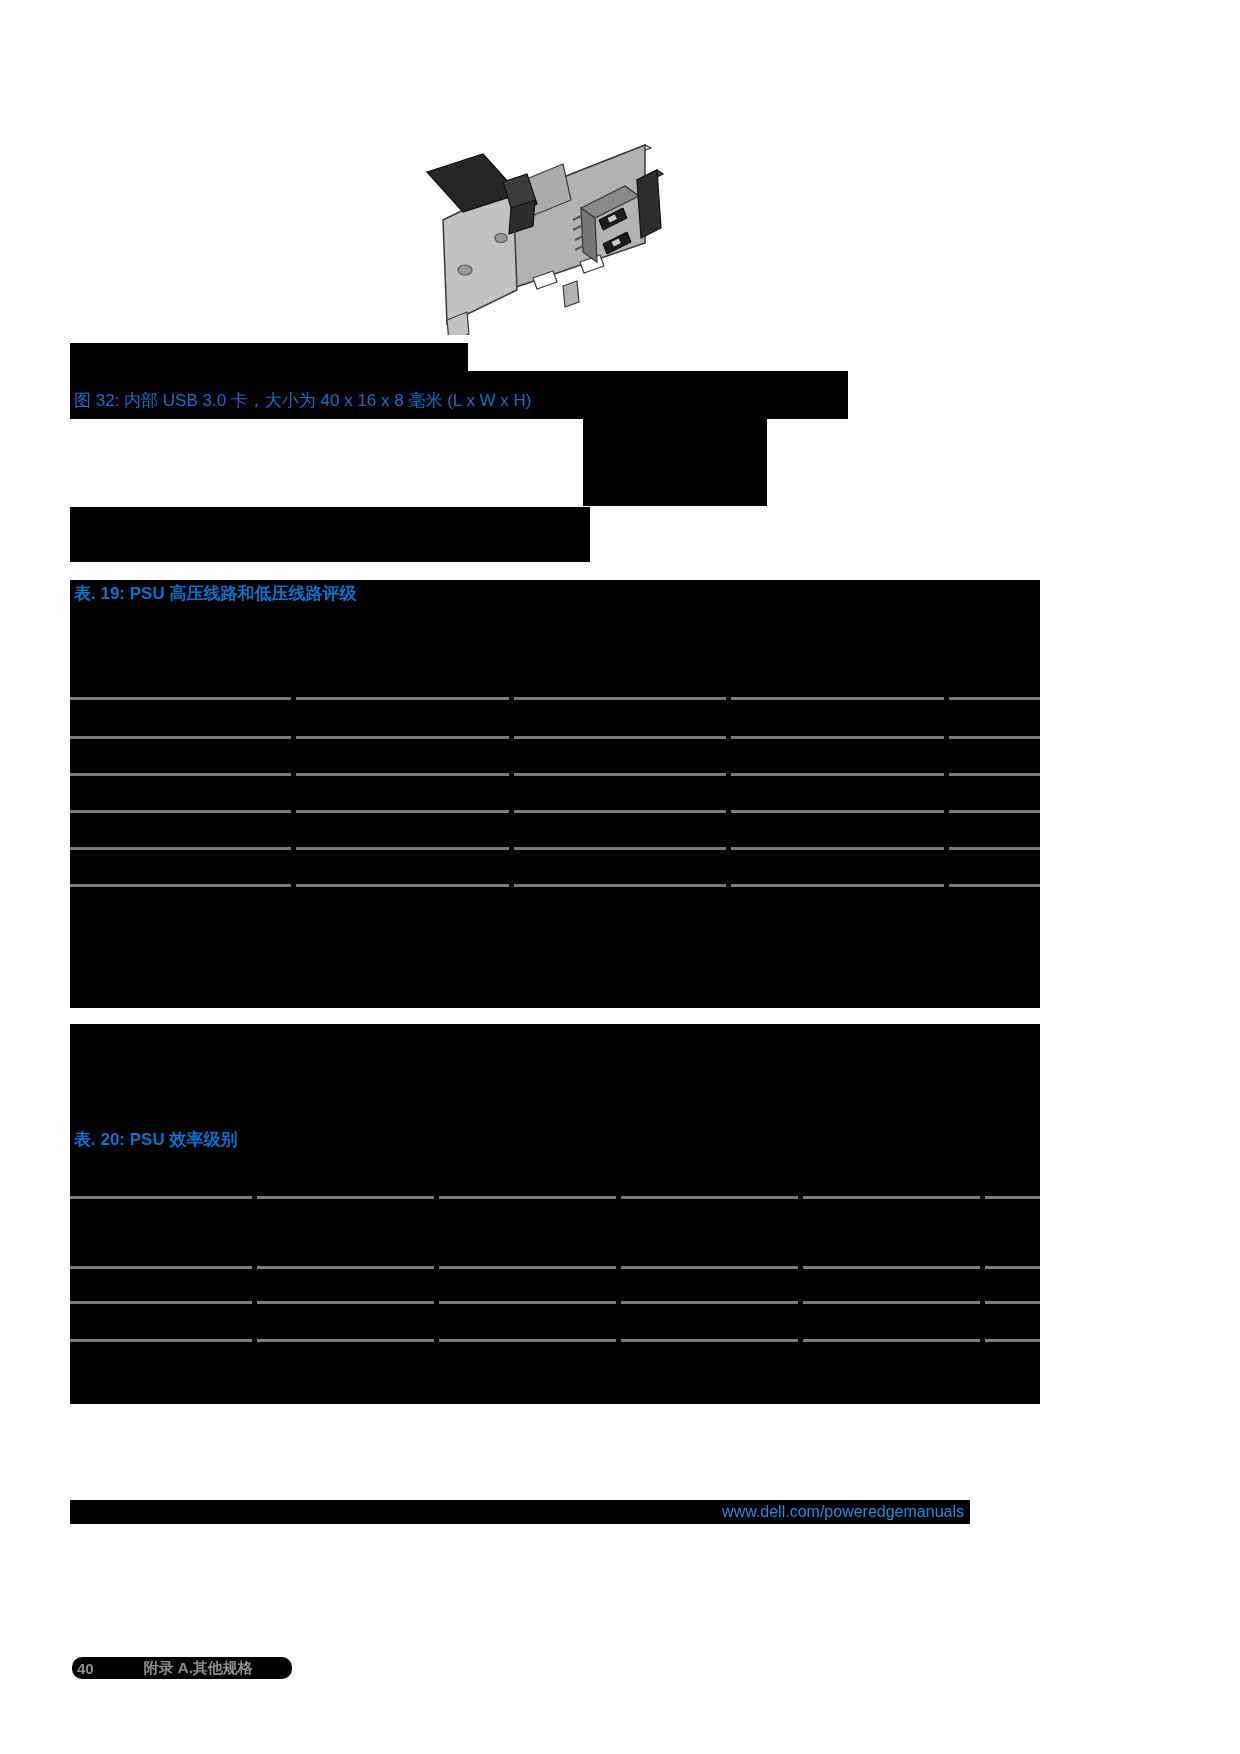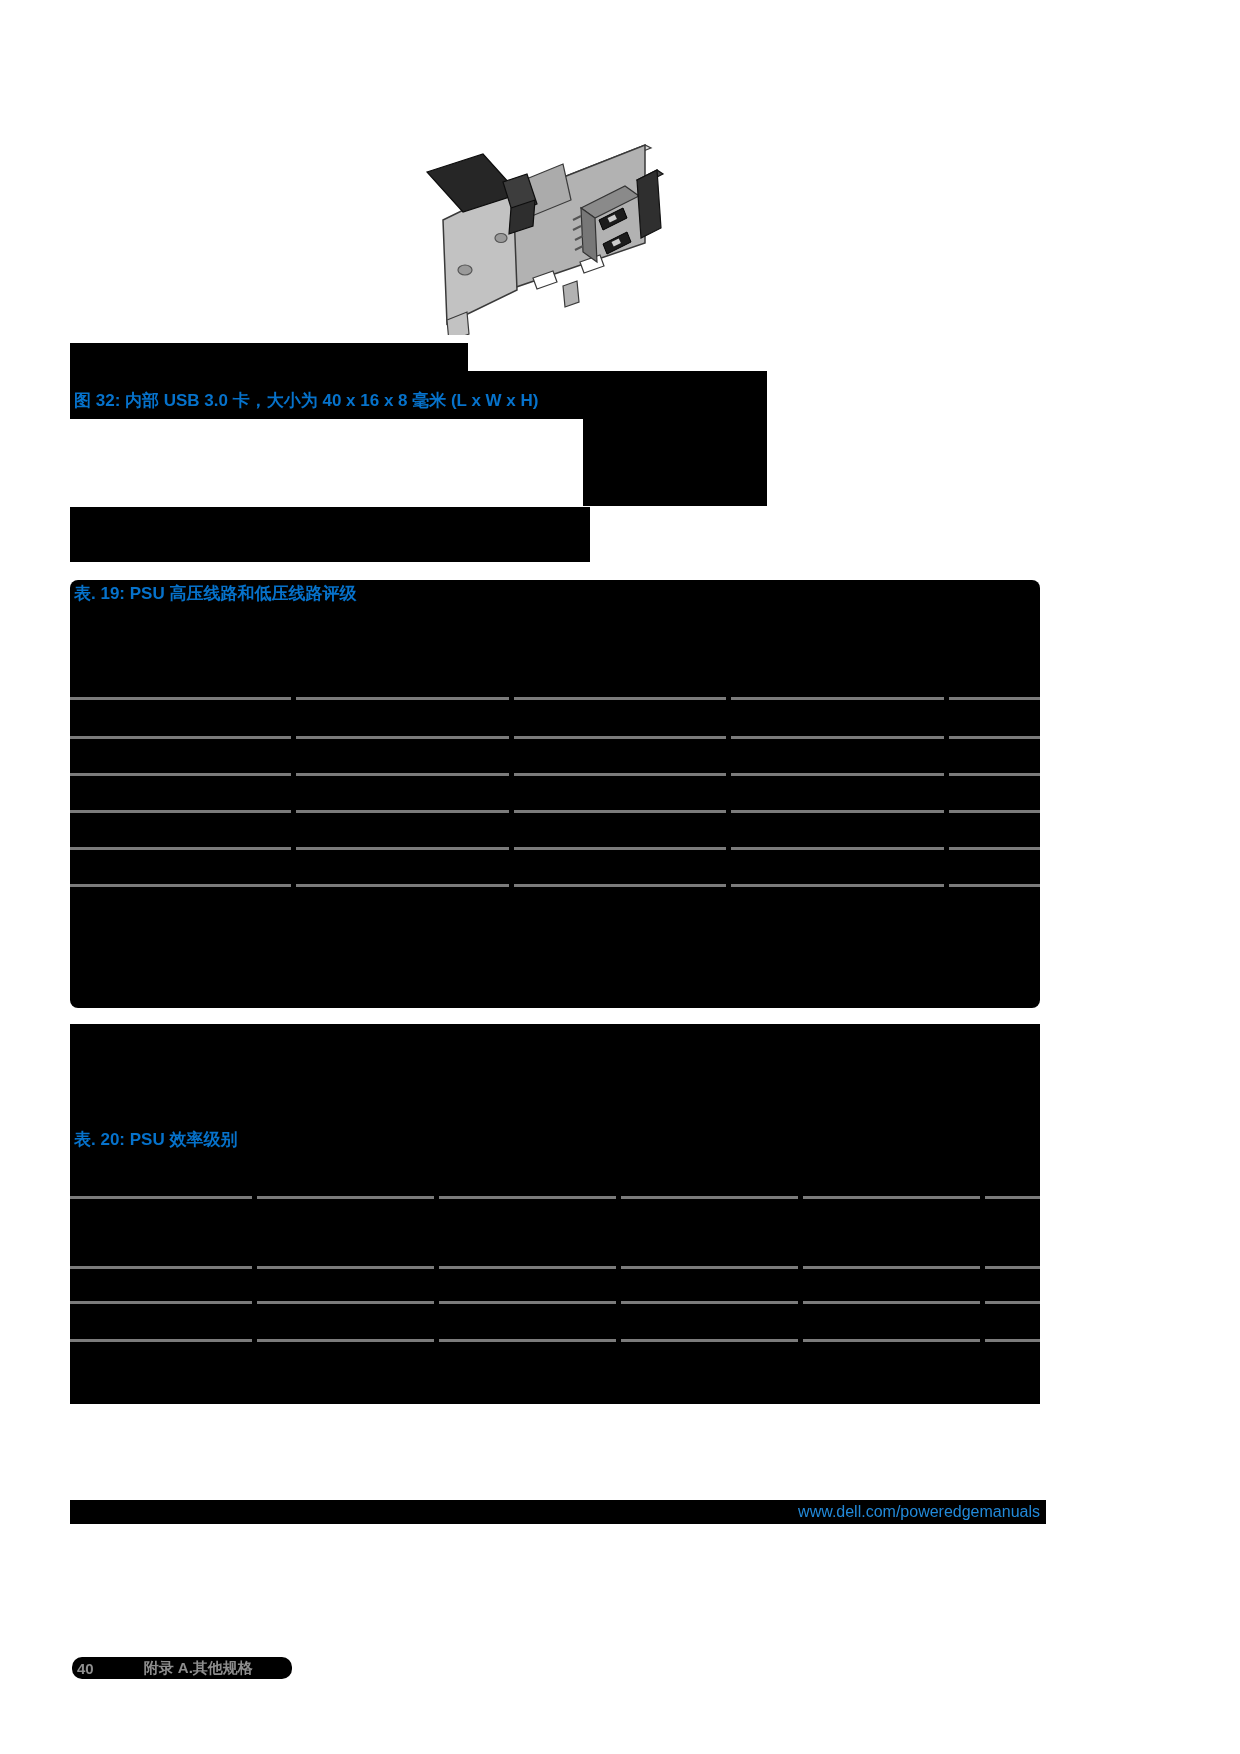--- a/index.html
+++ b/index.html
@@ -3,38 +3,38 @@
 <meta charset="utf-8">
 <style>
   html,body{margin:0;padding:0;background:#fff;}
   .page{
     position:relative; width:1240px; height:1754px; background:#ffffff;
     font-family:"Liberation Sans", sans-serif; overflow:hidden;
   }
   .abs{position:absolute;}
   .redact{position:absolute; background:#000;}
   .fig-caption{
-    position:absolute; left:70px; top:371px; width:697px; height:48px; background:#000;
-    color:#0672cb; font-weight:bold; font-size:17px; line-height:20px;
+    position:absolute; left:70px; top:371px; width:778px; height:48px; background:#000;
+    color:#0672cb; font-weight:normal; font-size:17px; line-height:20px;
     padding:0; box-sizing:border-box;
   }
   .fig-caption .cap-text{position:absolute; left:4px; top:20px; white-space:nowrap;}
   .h1{
     position:absolute; color:#0672cb; font-weight:bold; font-size:42px;
     line-height:52px; letter-spacing:0px; white-space:nowrap;
   }
   .tbl{position:absolute; background:#000;}
   .tbl .tbl-caption{
     position:absolute; left:4px; color:#0672cb; font-weight:bold; font-size:17px;
     white-space:nowrap;
   }
   .rule{position:absolute; left:0; width:100%; height:3px; background:#7b7b7b;}
   .tick{position:absolute; top:0; width:5px; height:3px; background:#000;}
   .link-strip{
-    position:absolute; left:70px; top:1500px; width:976px; height:24px; background:#000;
+    position:absolute; left:70px; top:1500px; width:900px; height:24px; background:#000;
     text-align:right; box-sizing:border-box; padding-right:6px;
   }
   .link-strip a{
     color:#2289d8; font-size:16px; line-height:24px; text-decoration:none;
     font-family:"Liberation Sans", sans-serif;
   }
   .footer-bar{
     position:absolute; left:72px; top:1657px; width:220px; height:22px; background:#000;
     display:flex; align-items:center; box-sizing:border-box; padding-left:5px;
     color:#8e8e8e; font-weight:bold; font-size:15px; white-space:nowrap;border-radius:10px;
@@ -88,21 +88,21 @@
 
   <div class="fig-caption">
     <span class="cap-text">图 32: 内部 USB 3.0 卡，大小为 40 x 16 x 8 毫米 (L x W x H)</span>
   </div>
 
   <div class="redact" style="left:583px; top:419px; width:184px; height:87px;"></div>
 
 
   <div class="redact" style="left:70px; top:507px; width:520px; height:55px;"></div>
 
-  <div class="tbl" style="left:70px; top:580px; width:970px; height:428px;border-radius:8px;">
+  <div class="tbl" style="left:70px; top:580px; width:970px; height:428px;">
     <div class="tbl-caption" style="top:2px;">表. 19: PSU 高压线路和低压线路评级</div>
     <div class="rule" style="top:117px;">
       <div class="tick" style="left:221px;"></div>
         <div class="tick" style="left:439px;"></div>
       <div class="tick" style="left:656px;"></div>
         <div class="tick" style="left:874px;"></div>
     </div>
     <div class="rule" style="top:156px;">
       <div class="tick" style="left:221px;"></div>
         <div class="tick" style="left:439px;"></div>

